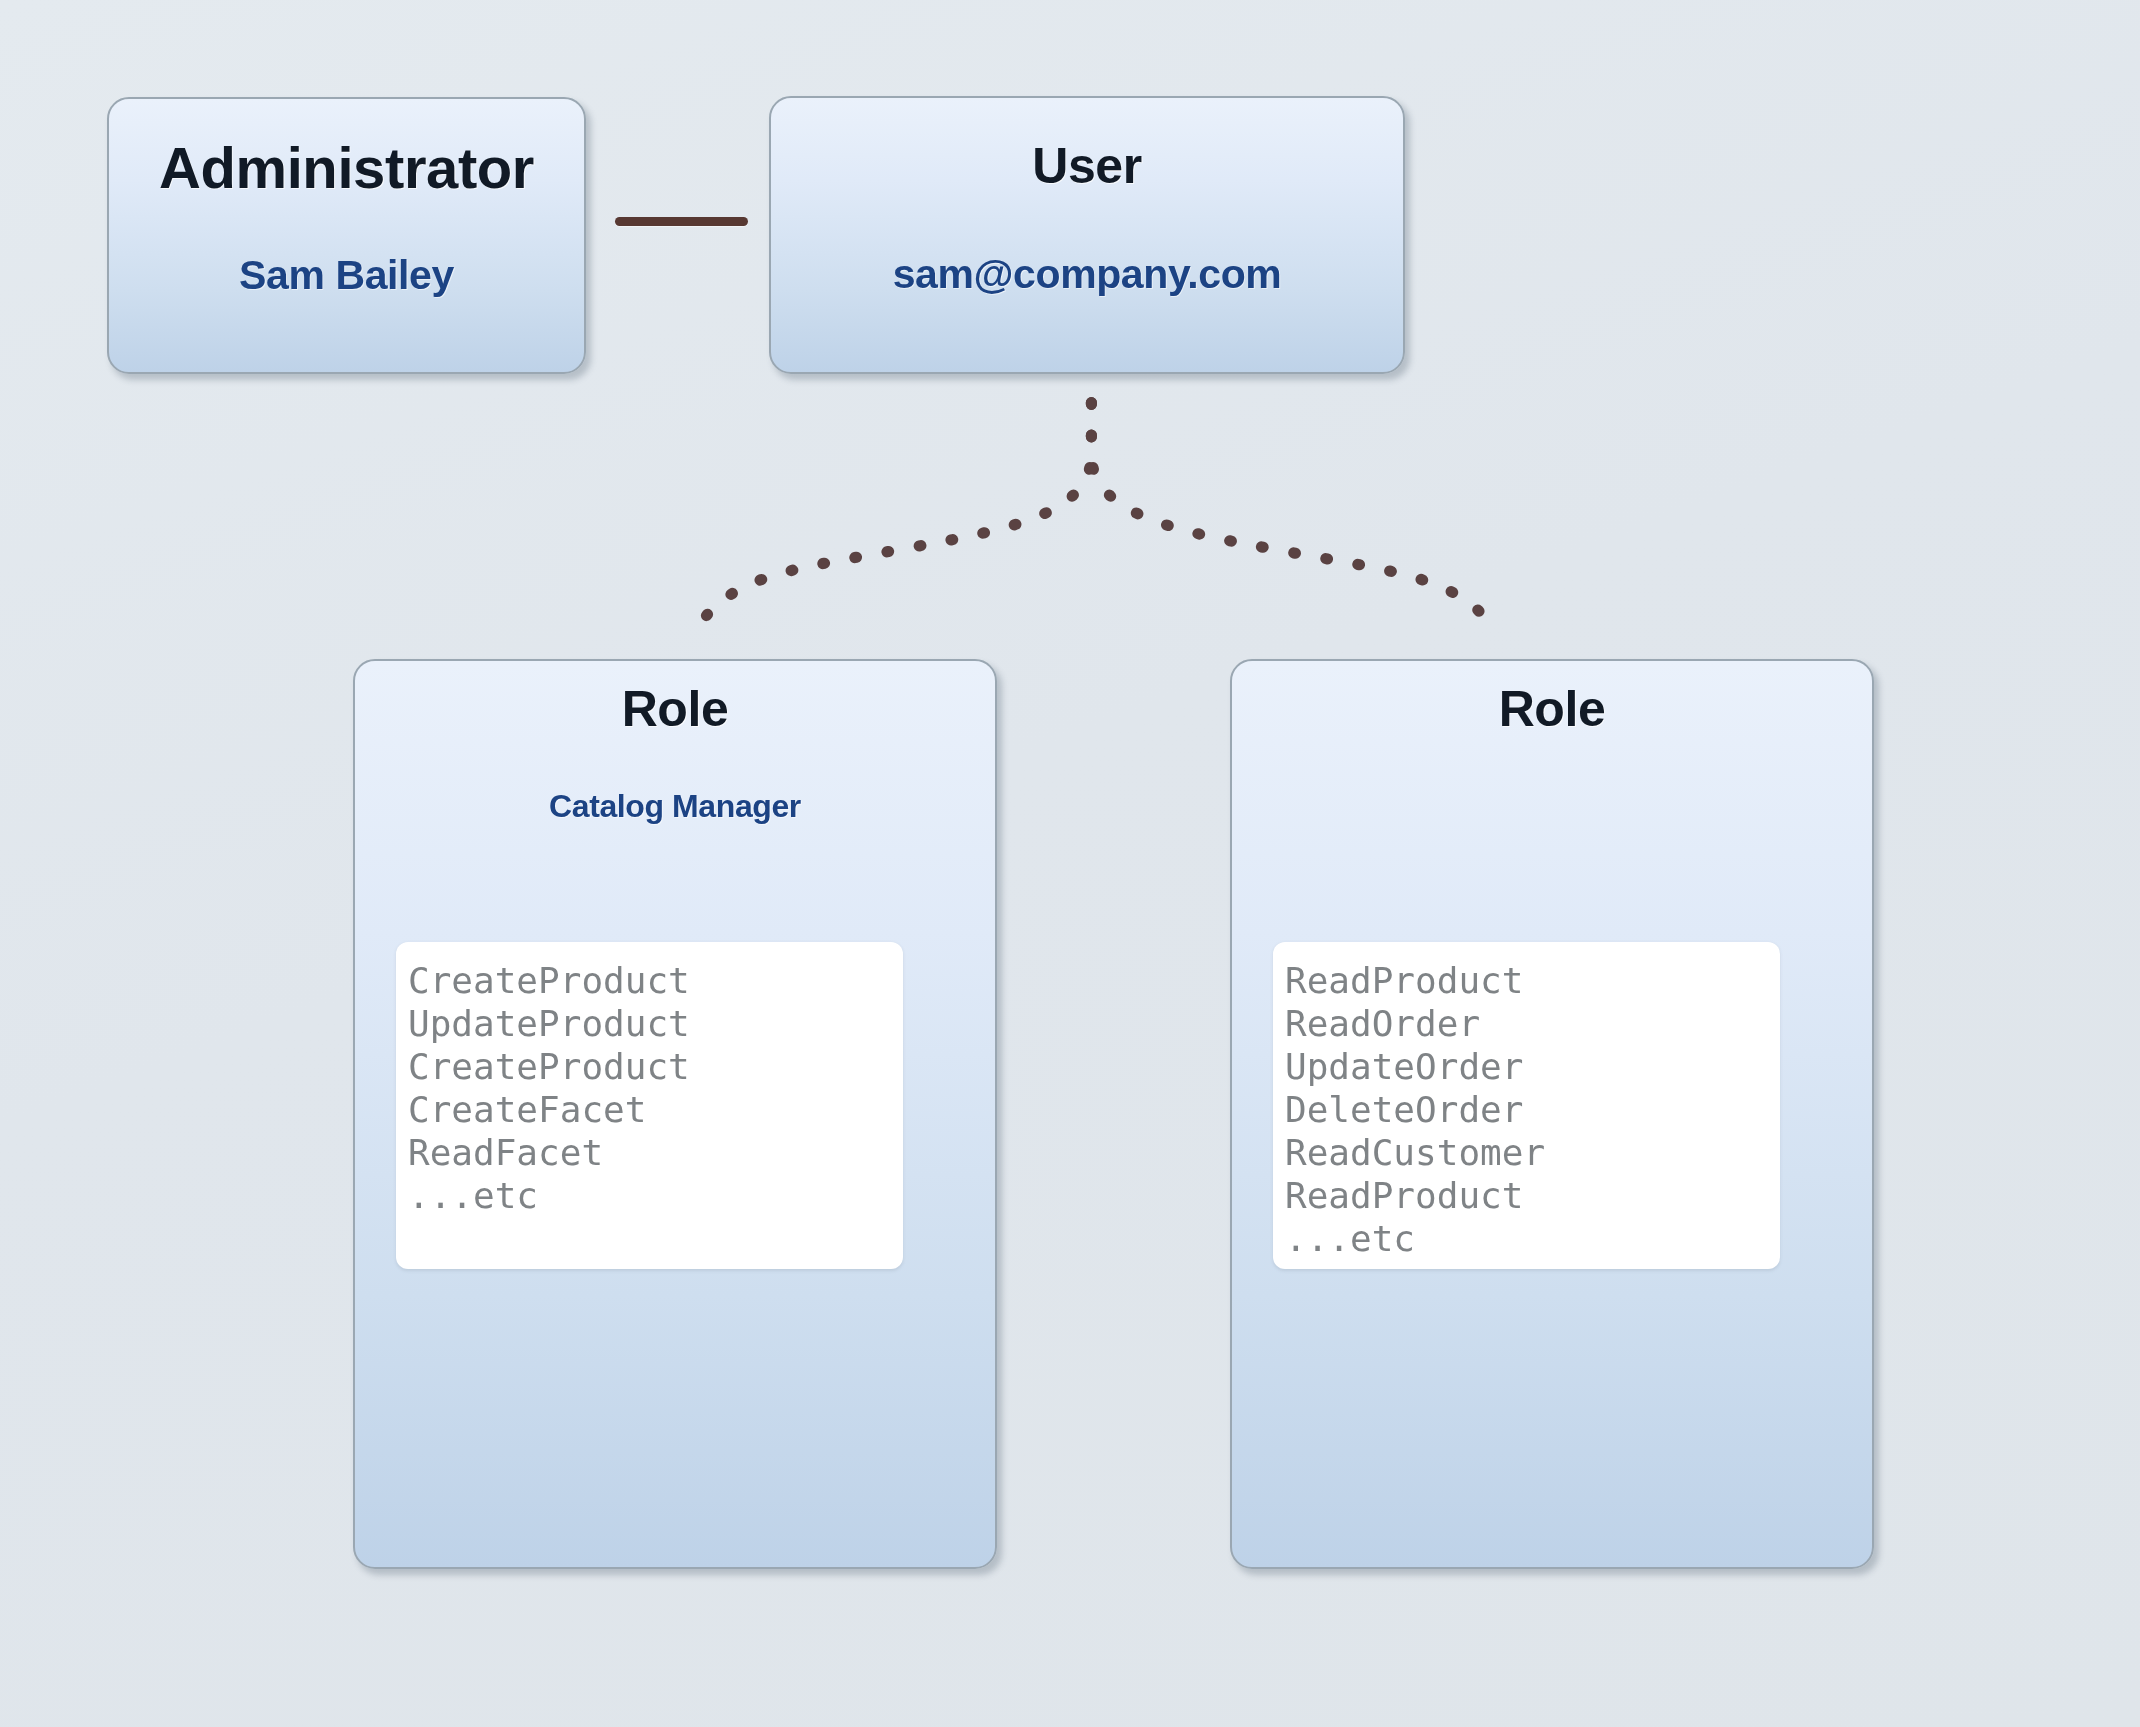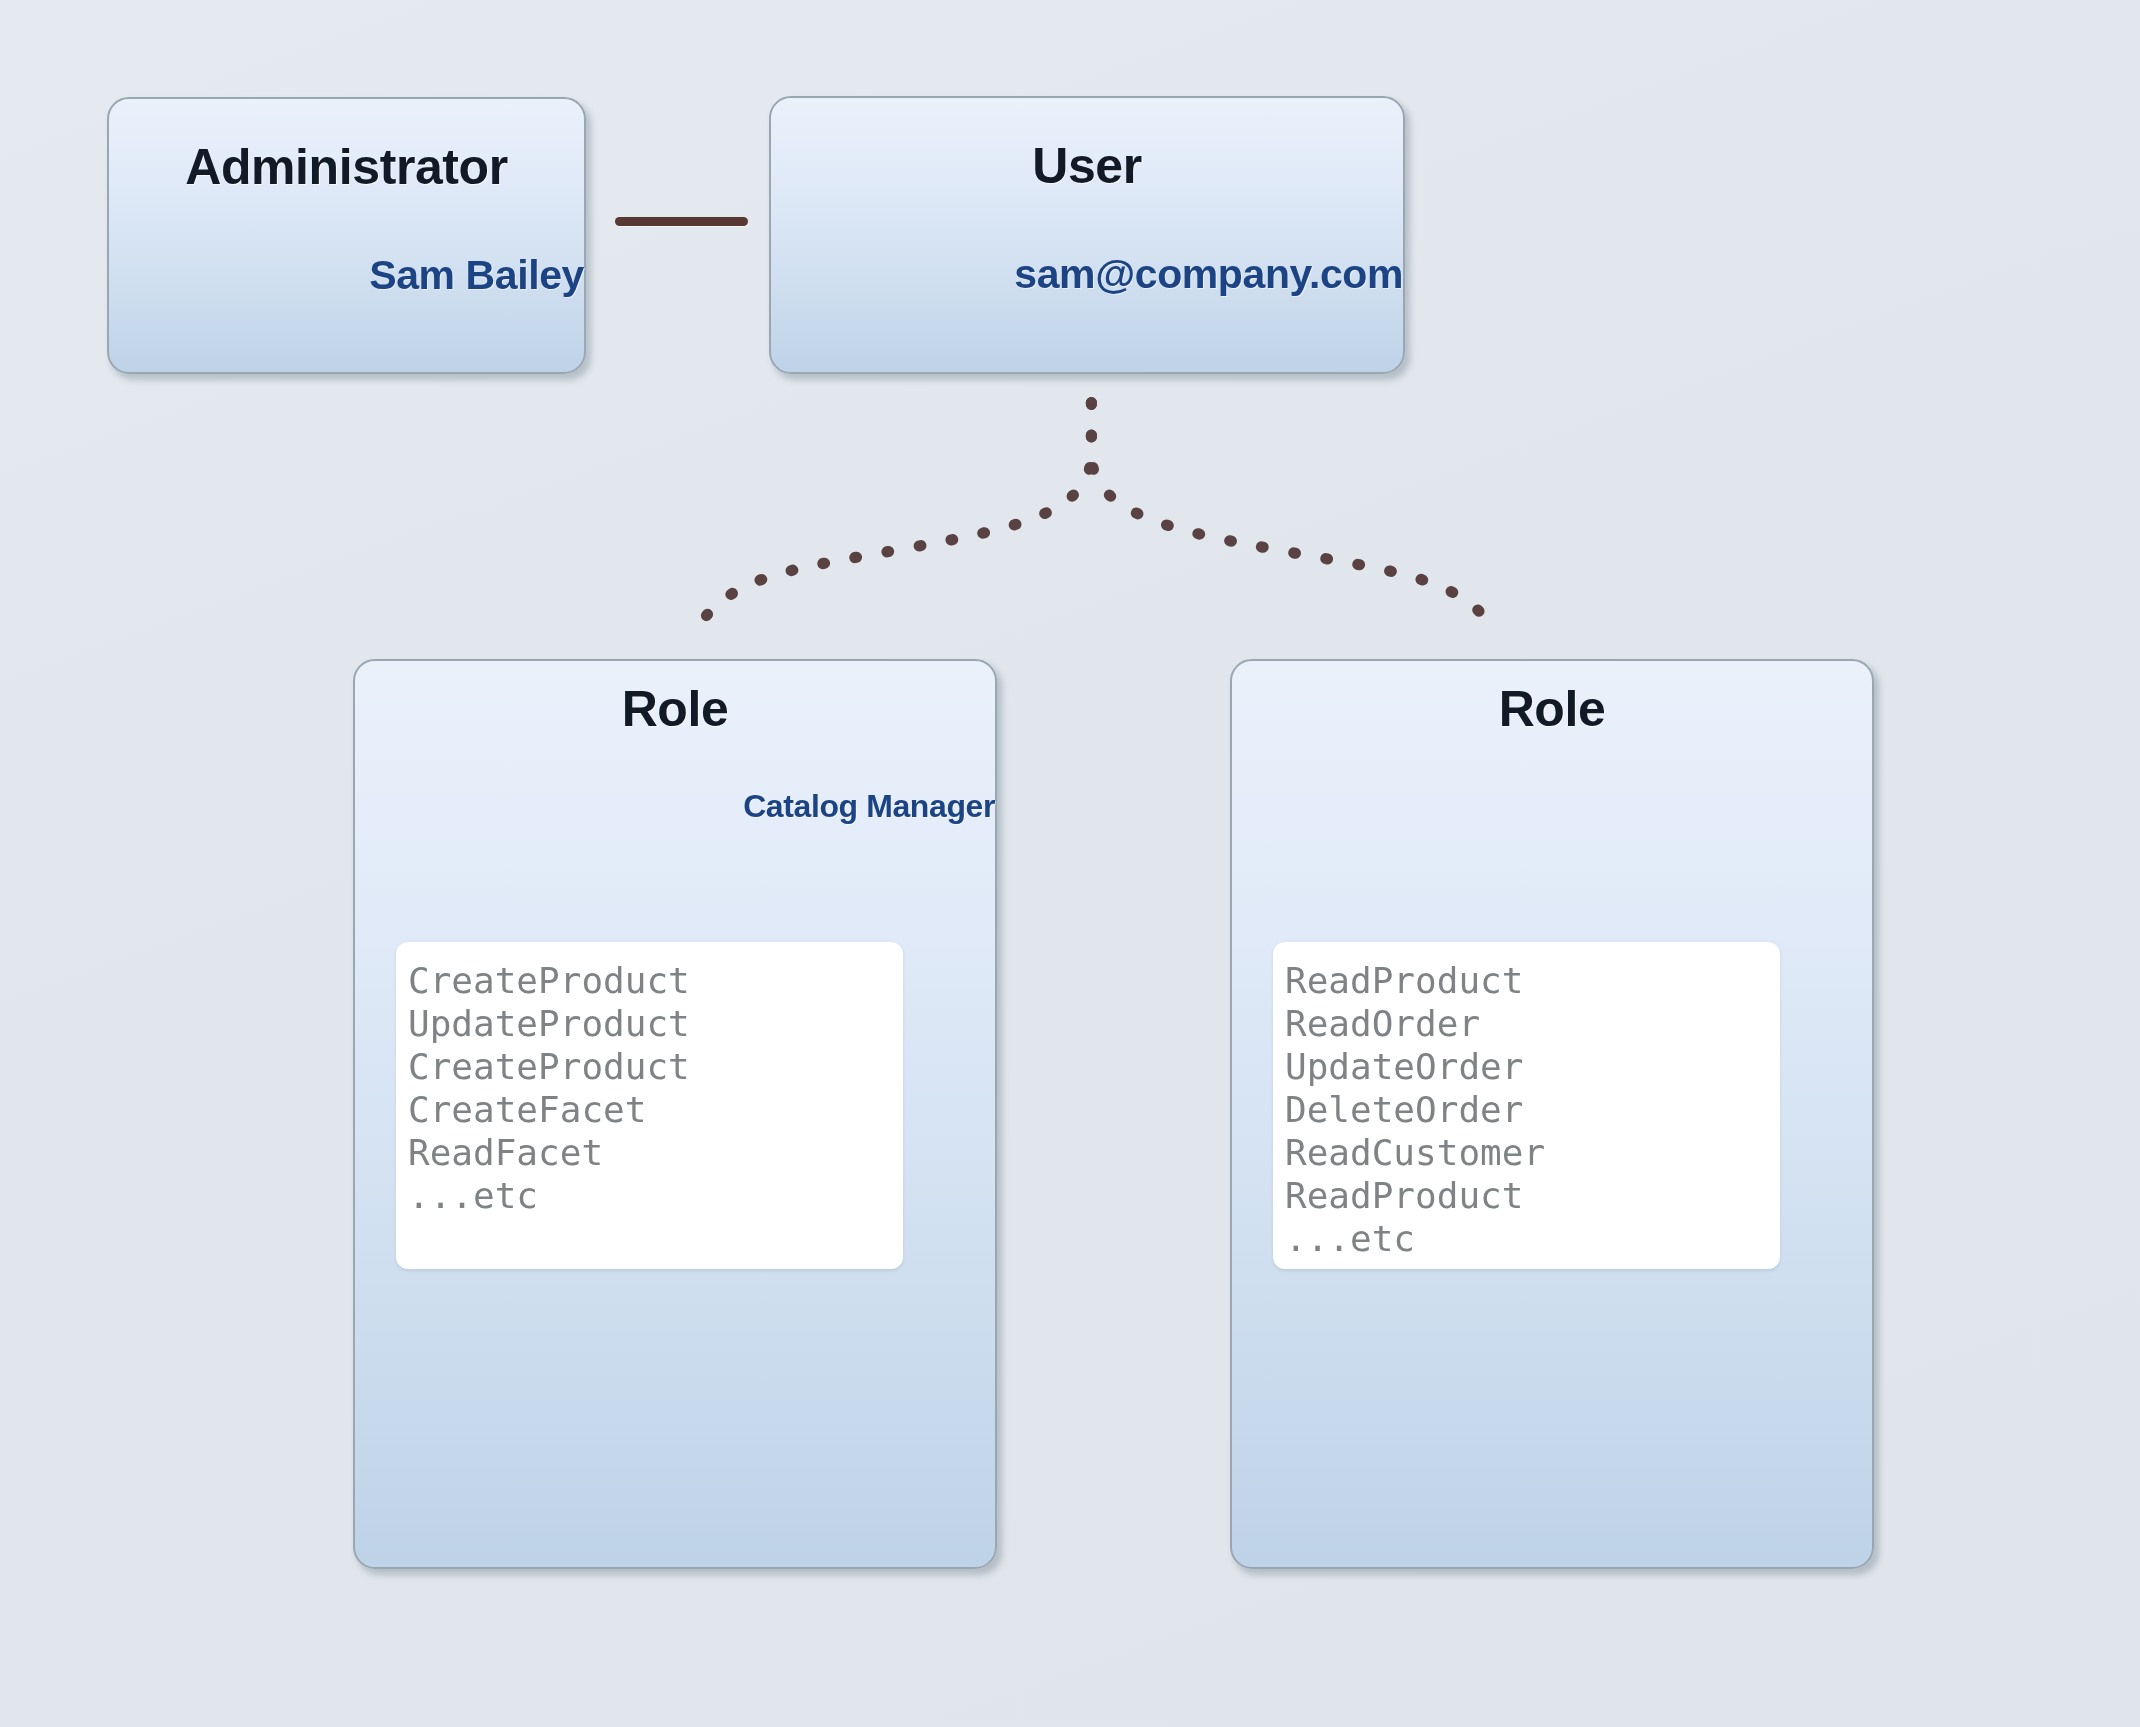--- a/index.html
+++ b/index.html
@@ -41,33 +41,33 @@
     font-weight: bold;
     color: #111a26;
     text-shadow: 0.9px 0.9px 0 rgba(255,255,255,0.75);
     letter-spacing: -0.4px;
   }
 
   .node-sub {
     position: absolute;
     left: 0;
     width: 100%;
-    text-align: right;
+    text-align: center;
     font-weight: bold;
     color: #1c4384;
     text-shadow: 0.9px 0.9px 0 rgba(255,255,255,0.55);
     letter-spacing: -0.4px;
   }
 
   
   #admin-node {
     left: 107px; top: 97px;
     width: 479px; height: 277px;
   }
-  #admin-node .node-title { top: 41px;  font-size: 50px; line-height: 55px; }
+  #admin-node .node-title { top: 41px;  font-size: 58px; line-height: 55px; }
   #admin-node .node-sub   { top: 152px; font-size: 41px; line-height: 48px; }
 
   #user-node {
     left: 769px; top: 96px;
     width: 636px; height: 278px;
   }
   #user-node .node-title { top: 41px;  font-size: 50px; line-height: 55px; }
   #user-node .node-sub   { top: 152px; font-size: 41px; line-height: 48px; }
 
   

